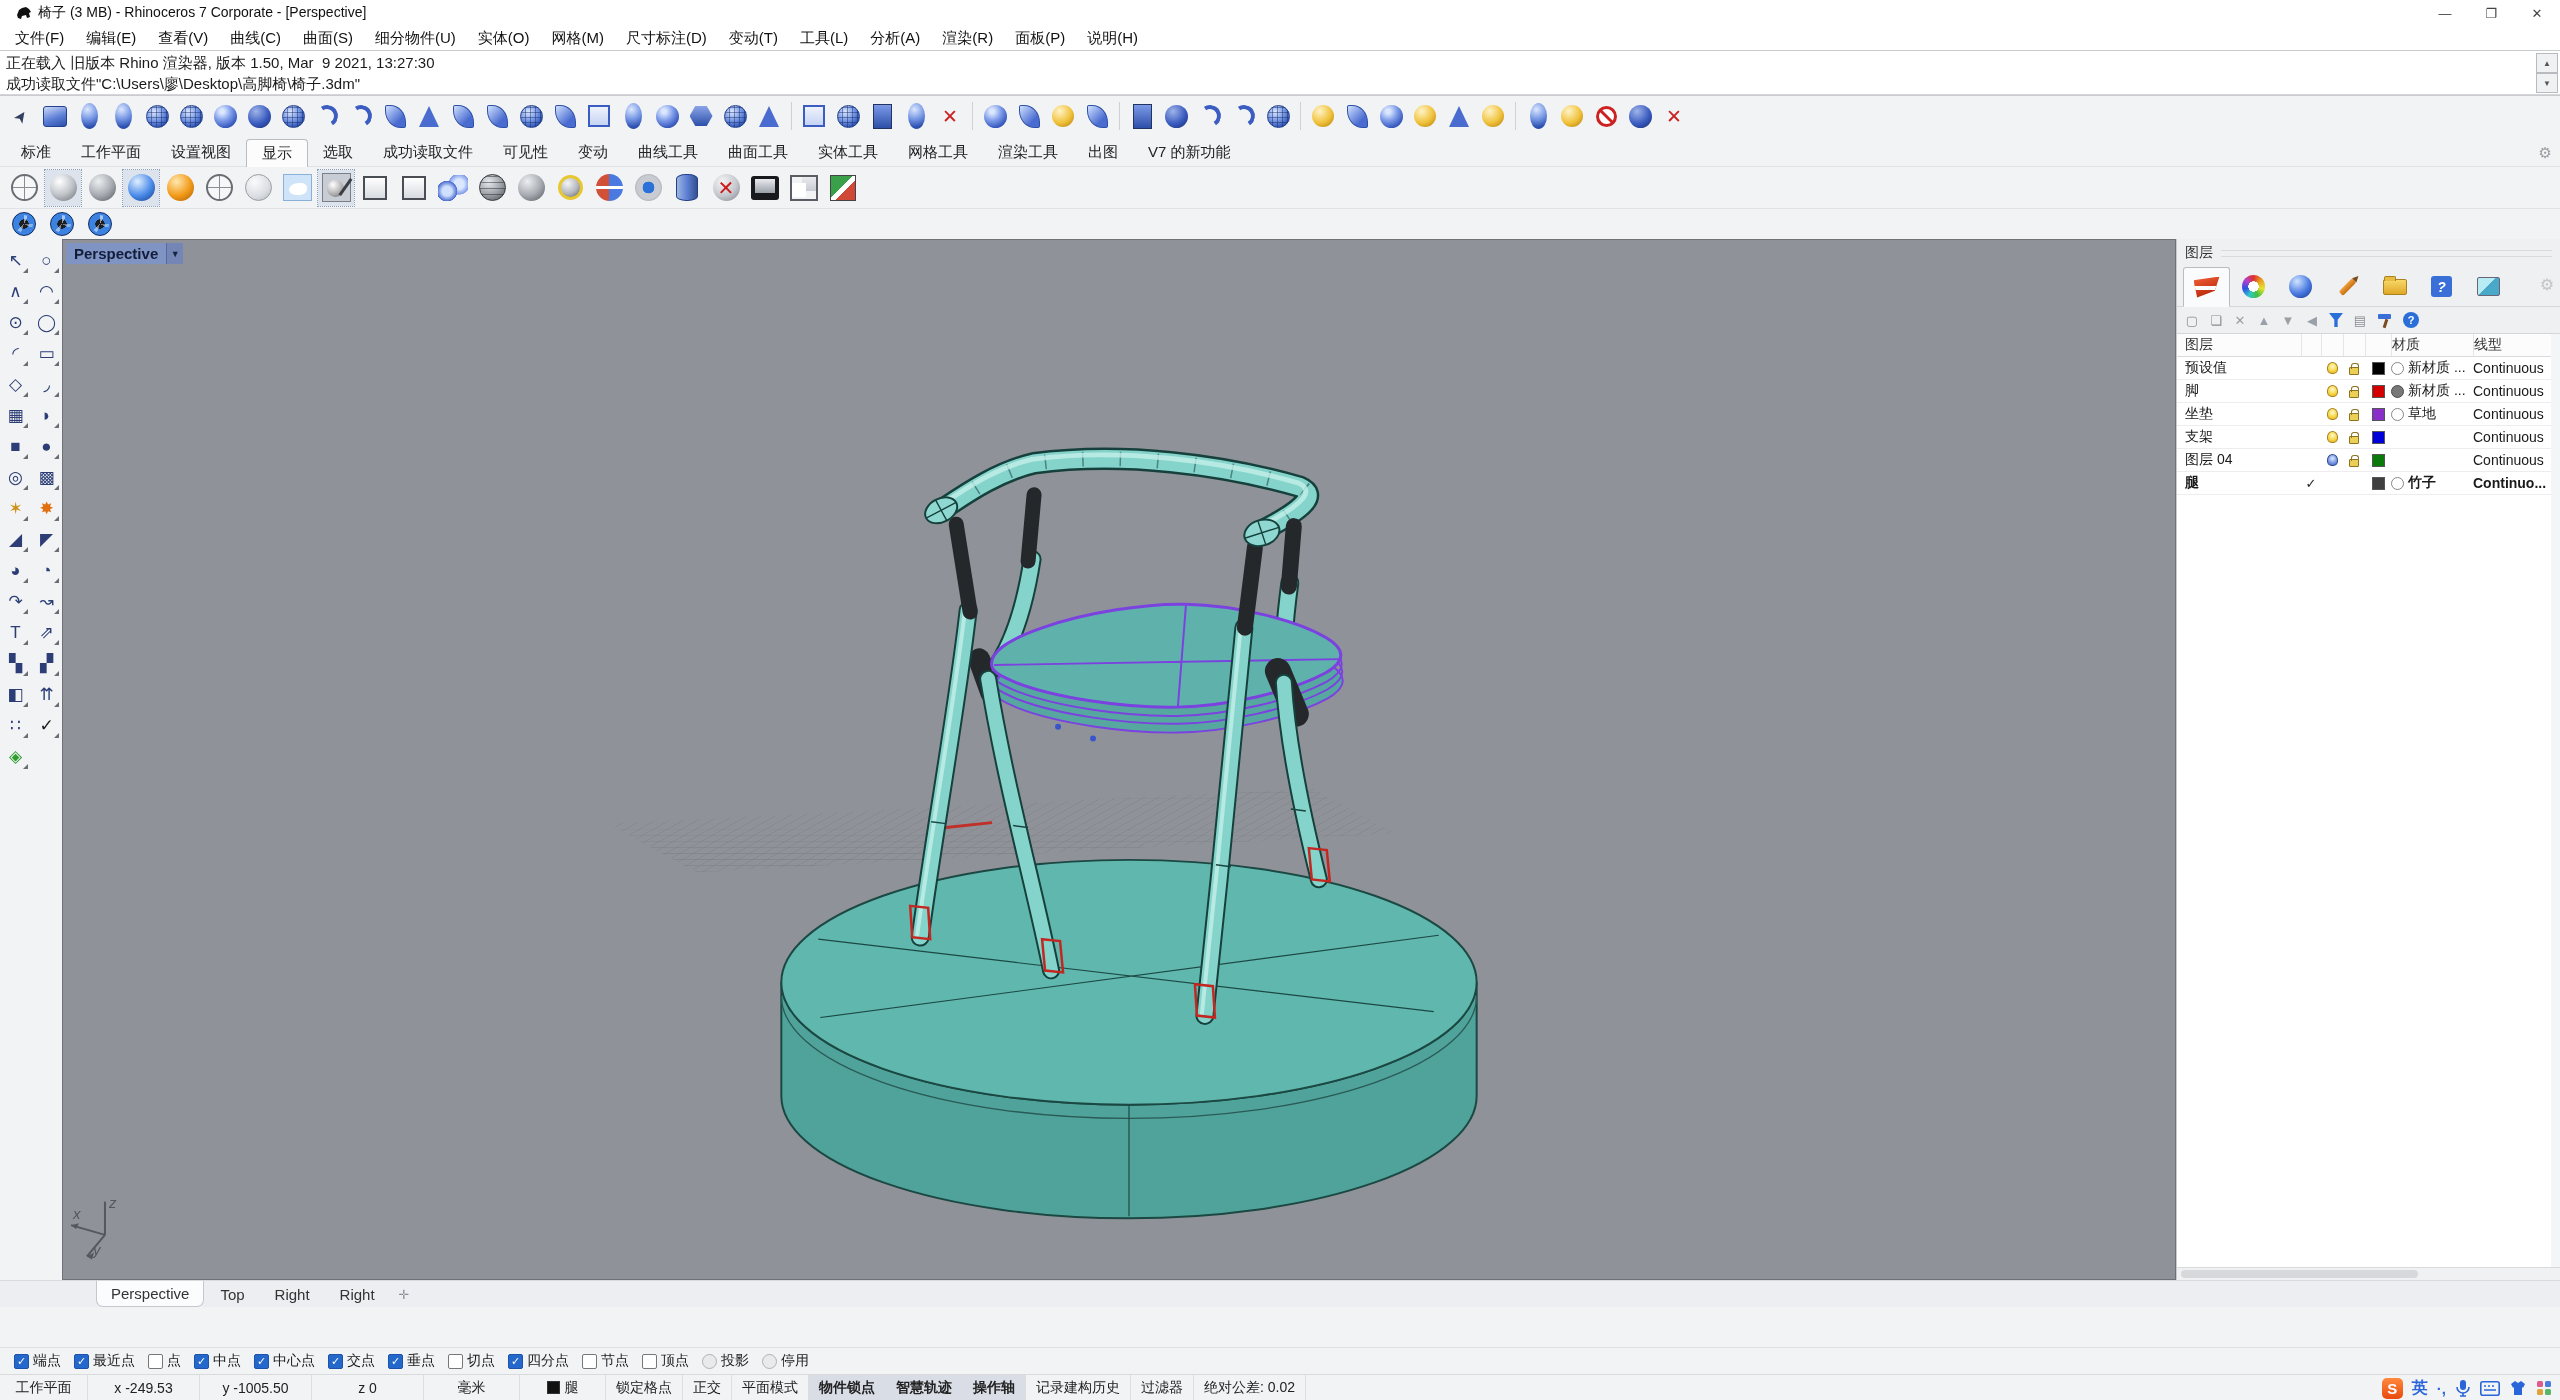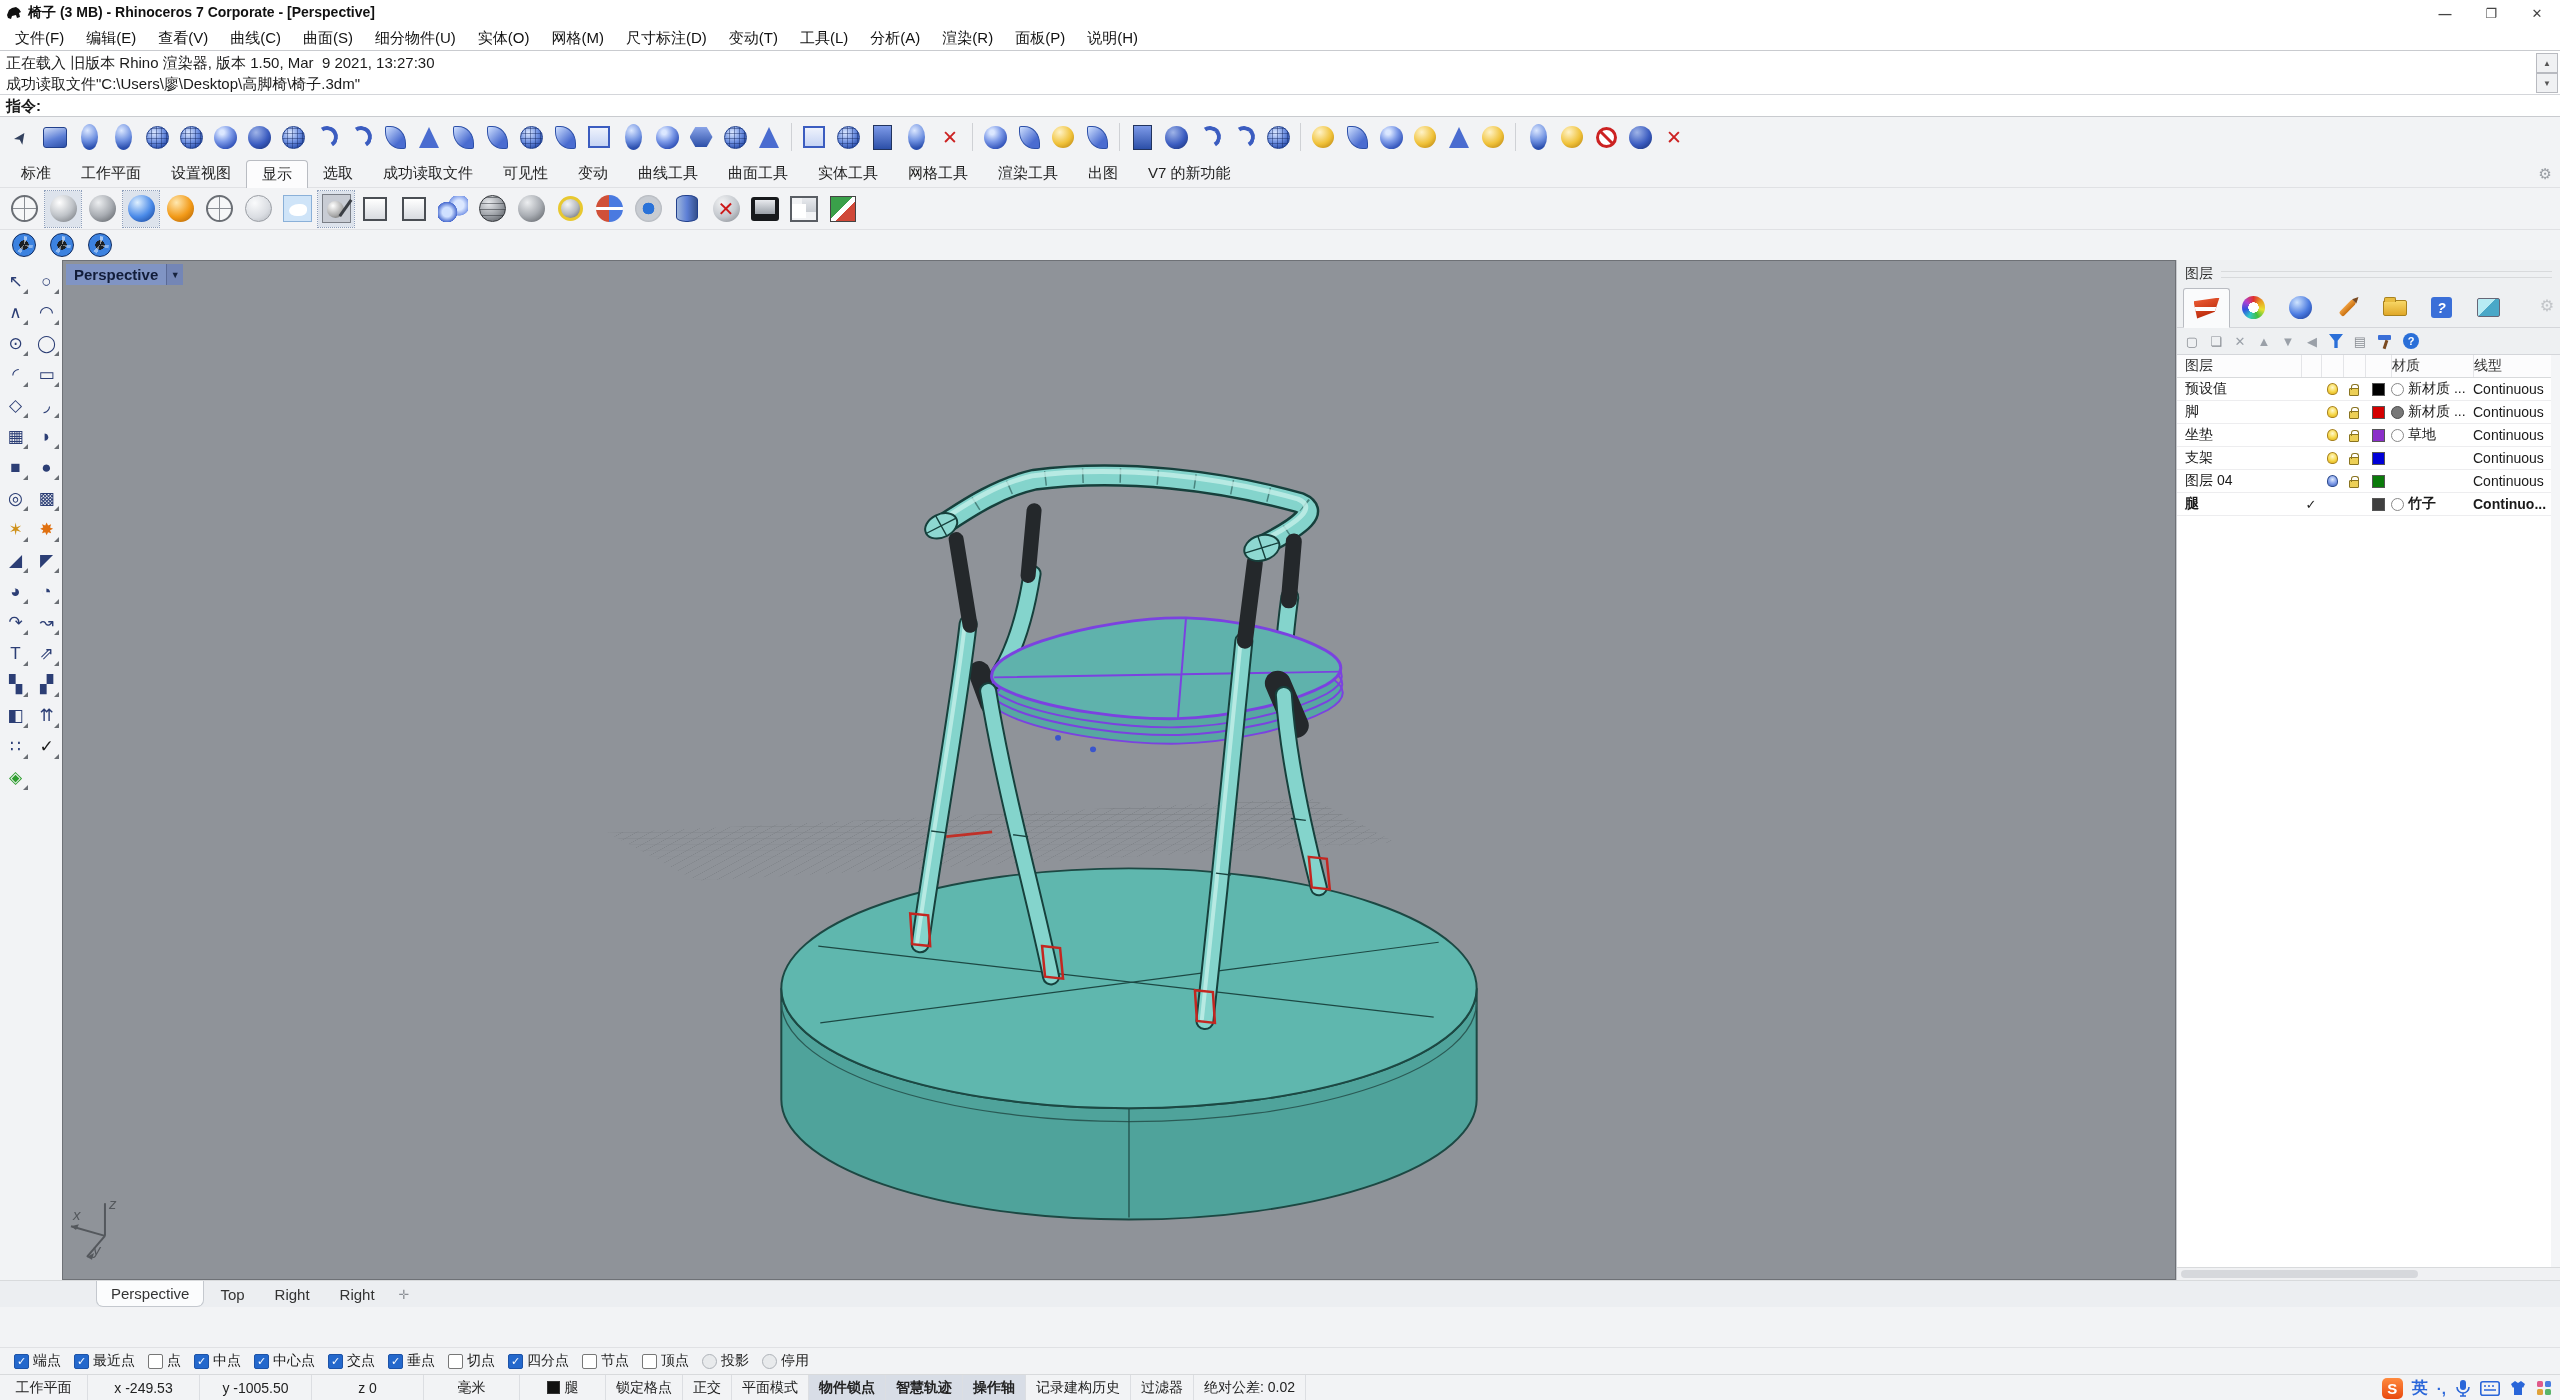--- a/index.html
+++ b/index.html
@@ -2,21 +2,21 @@
 <html><head>
 <meta charset="utf-8">
 <style>
   * { box-sizing: border-box; margin: 0; padding: 0; }
   html,body { width:2560px; height:1400px; overflow:hidden;
     font-family:"Liberation Sans","DejaVu Sans",sans-serif; font-size:15px; color:#1a1a1a;
     background:#f2f3f5; }
   #app { width:2560px; height:1400px; display:flex; flex-direction:column; }
 
   
-  .titlebar { height:26px; background:#ffffff; display:flex; align-items:center; padding-left:6px; font-size:14px; flex:0 0 auto;font-weight:bold;}
+  .titlebar { height:26px; background:#ffffff; display:flex; align-items:center; padding-left:16px; font-size:14px; flex:0 0 auto;}
   .appicon { width:16px; height:16px; margin-right:6px; flex:0 0 auto;}
   .title-text { color:#111; }
   .win-controls { margin-left:auto; display:flex; }
   .win-btn { width:46px; height:26px; display:flex; align-items:center; justify-content:center; font-size:13px; color:#444; }
 
   
   .menubar { height:24px; background:#ffffff; display:flex; align-items:center; padding-left:4px; flex:0 0 auto;}
   .menu-item { padding:0 11px; height:24px; display:flex; align-items:center; color:#111; }
 
   
@@ -248,21 +248,20 @@
       <span class="menu-item">面板(P)</span>
       <span class="menu-item">说明(H)</span>
     </div>
 
   <div class="cmd">
     <div class="cmd-history">
 
     <div class="cmd-line">正在载入 旧版本 Rhino 渲染器, 版本 1.50, Mar  9 2021, 13:27:30</div>
         <div class="cmd-line">成功读取文件"C:\Users\廖\Desktop\高脚椅\椅子.3dm"</div>
       </div>
-    <div class="cmd-prompt">指令:</div>
     <div class="cmd-scroll">
       <div>▲</div>
       <div>▼</div>
     </div>
   </div>
 
   <div class="toolbar1">
 
   <span class="tslot">
         <i class=" i-tool"></i>

